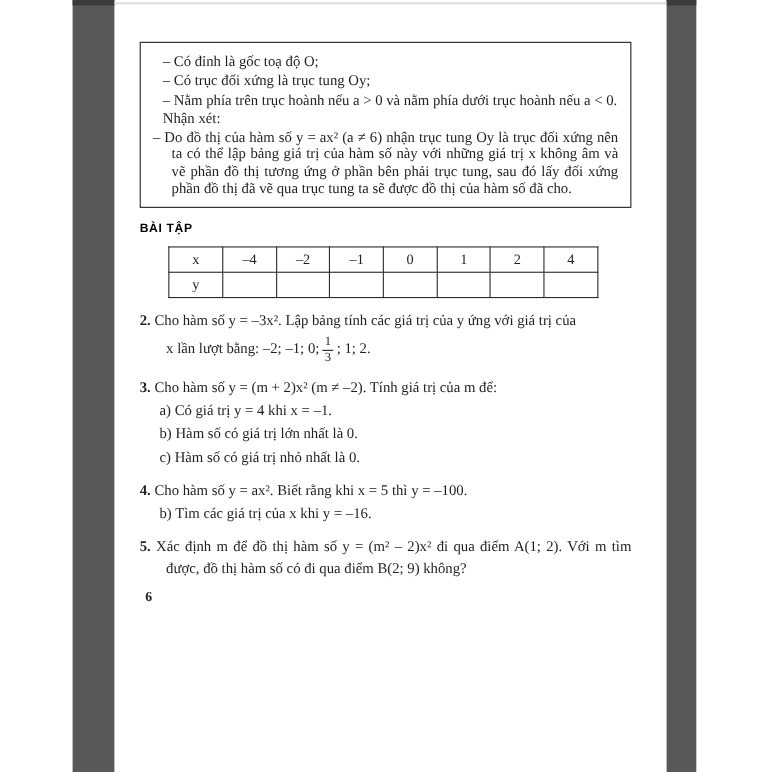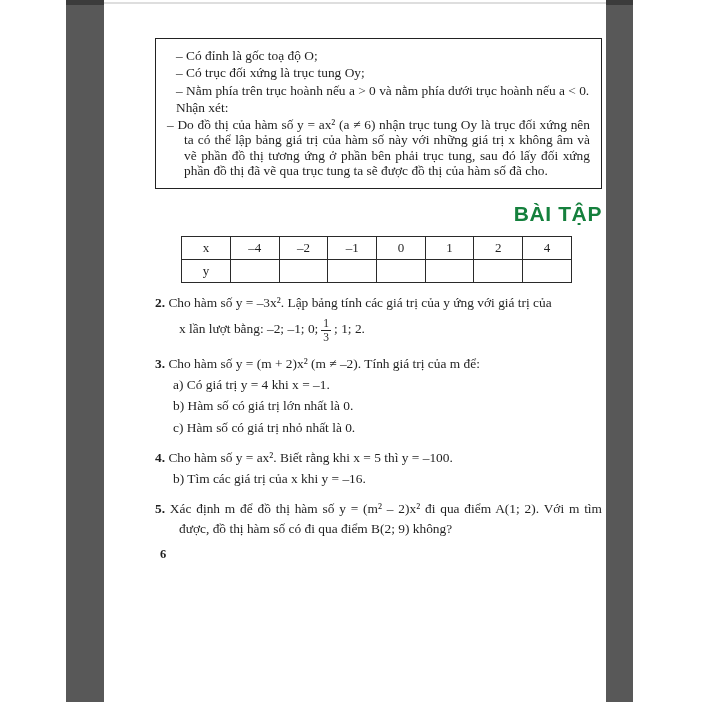--- a/index.html
+++ b/index.html
@@ -12,44 +12,44 @@
     overflow:hidden;
   }
 
   
   .side-bar { position:absolute; top:0; bottom:0; background:#585858; }
   .side-bar.left  { left:66px;  width:38px; }
   .side-bar.right { left:606px; width:27px; }
   .bar-shade { position:absolute; top:0; left:0; right:0; height:5px; background:#3b3b3b; }
   .page-top-edge { position:absolute; top:2px; left:104px; width:502px; height:2px; background:#dedede; }
 
-  .content { position:absolute; left:155px; top:38px; width:447px; }
+  .content { position:absolute; left:127px; top:38px; width:447px; }
 
   
   .box {
     border:1.5px solid #222;
     padding:7px 11px 8px 11px;
     font-size:13.4px;
     line-height:15.3px;
     text-align:justify;
   }
   .box p { margin:2px 0; }
   .box .bullet { text-indent:9px; }
   .box .note-label { text-indent:9px; }
   .box .note { padding-left:17px; text-indent:-17px; }
 
   
   .section-heading {
     margin:13px 0 0 0;
-    text-align:right;
+    text-align:left;
     font-family:"Liberation Sans", sans-serif;
     font-weight:bold;
-    font-size:21px;
+    font-size:11px;
     letter-spacing:0.6px;
-    color:#15803d;
+    color:#000000;
   }
 
   
   .exercises { font-size:13.4px; }
   .ex { margin-top:10px; }
   .ex-title {
     margin:0;
     padding-left:24px;
     text-indent:-24px;
     line-height:20px;

